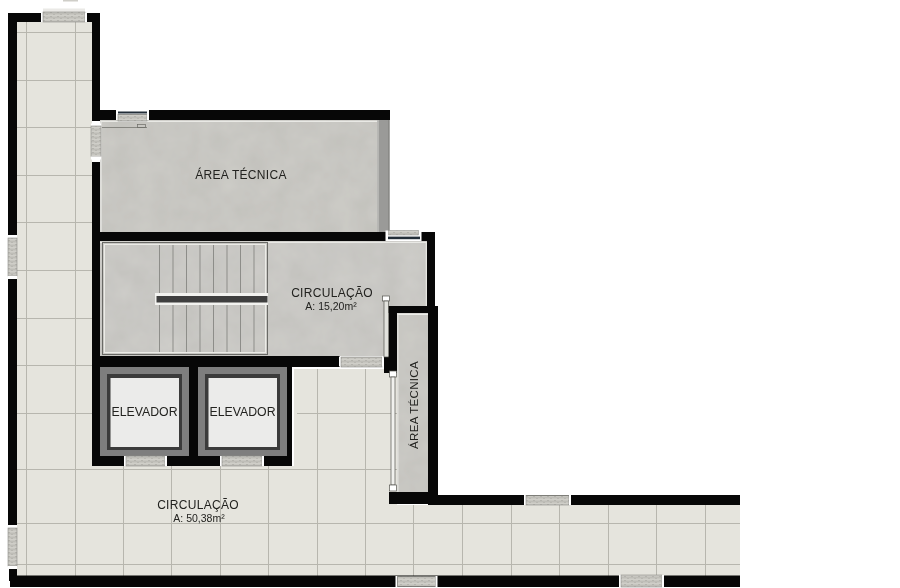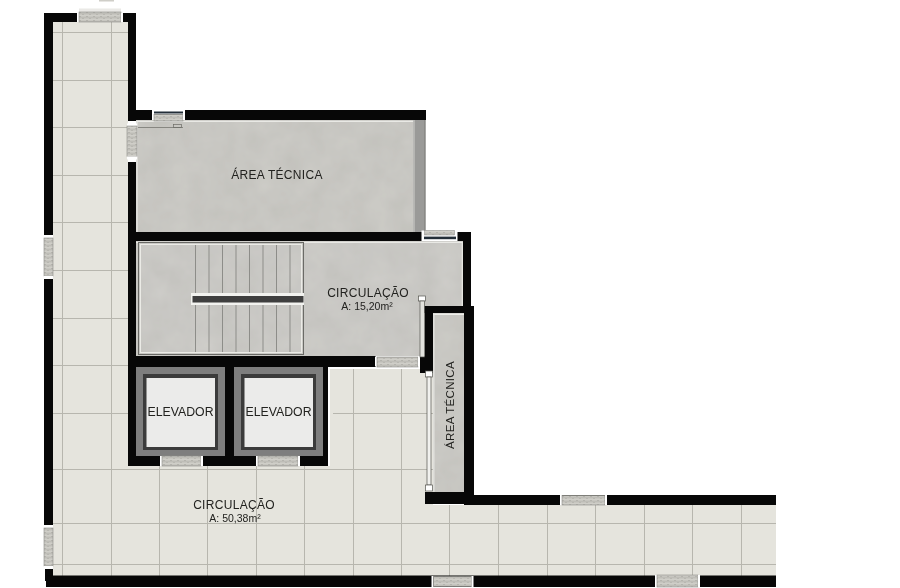--- a/index.html
+++ b/index.html
@@ -1,17 +1,17 @@
 <!DOCTYPE html>
 <html><head>
 <meta charset="utf-8">
 <style>
   html,body{margin:0;padding:0;background:#ffffff;}
   #plan{position:relative;width:740px;height:588px;overflow:hidden;background:#0ea5e9;
-        font-family:"Liberation Sans", sans-serif;margin-left:36px;}
+        font-family:"Liberation Sans", sans-serif;}
   svg{display:block}
 </style>
 </head>
 <body>
 <div id="plan">
 <svg width="900" height="588" viewBox="0 0 900 588" xmlns="http://www.w3.org/2000/svg">
 <defs>
   <pattern id="sp" width="7" height="4" patternUnits="userSpaceOnUse">
     <rect width="7" height="4" fill="#c7c6c0"></rect>
     <rect y="1" width="7" height="1" fill="#bebdb7"></rect>

